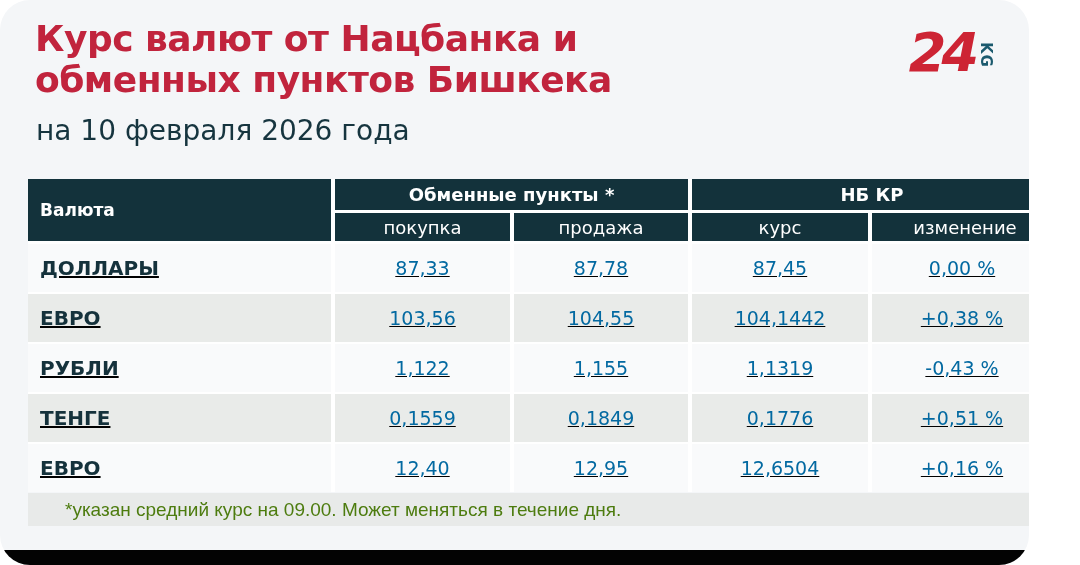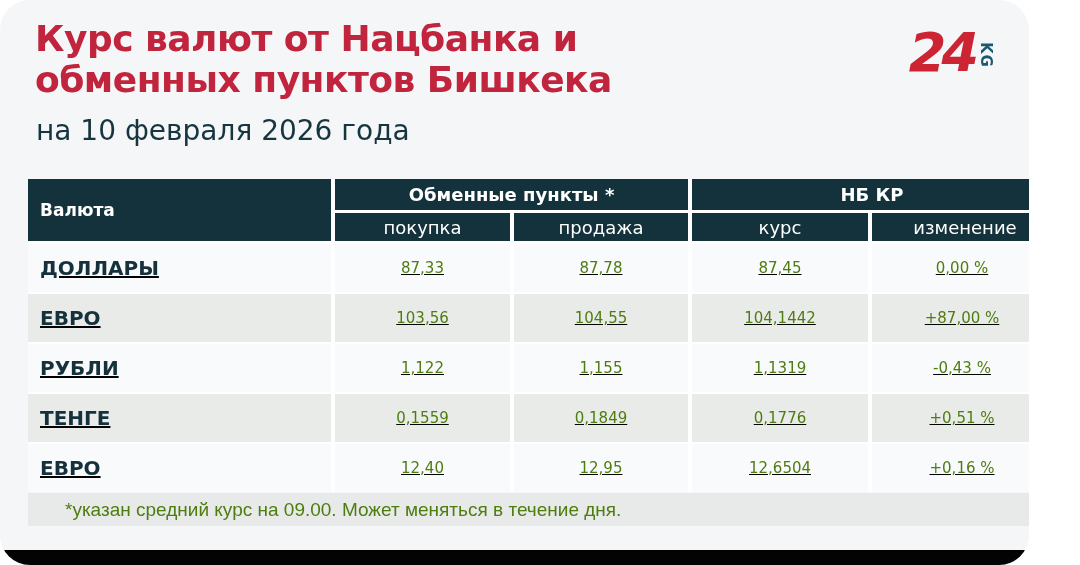--- a/index.html
+++ b/index.html
@@ -103,22 +103,22 @@
     grid-template-columns: 303px 175px 174px 176px 180px;
     column-gap: 4px;
     height: 48px;
     text-decoration: underline;
   }
   .trow .cell {
     background: #f9fafb;
     display: flex;
     align-items: center;
     justify-content: center;
-    color: #4d7c0f;
-    font-size: 15px;
+    color: #0369a1;
+    font-size: 19px;
   }
   .trow.alt .cell { background: #e9ebe9; }
   .cell.currency {
     justify-content: flex-start;
     padding-left: 12px;
     font-weight: 700;
     font-size: 20px;
     color: #15323c;
   }
 
@@ -185,21 +185,21 @@
         <div class="cell">87,78</div>
         <div class="cell">87,45</div>
         <div class="cell">0,00 %</div>
       </div>
 
       <div class="trow alt">
         <div class="cell currency">ЕВРО</div>
         <div class="cell">103,56</div>
         <div class="cell">104,55</div>
         <div class="cell">104,1442</div>
-        <div class="cell">+87,00 %</div>
+        <div class="cell">+0,38 %</div>
       </div>
 
       <div class="trow">
         <div class="cell currency">РУБЛИ</div>
         <div class="cell">1,122</div>
         <div class="cell">1,155</div>
         <div class="cell">1,1319</div>
         <div class="cell">-0,43 %</div>
       </div>
 

